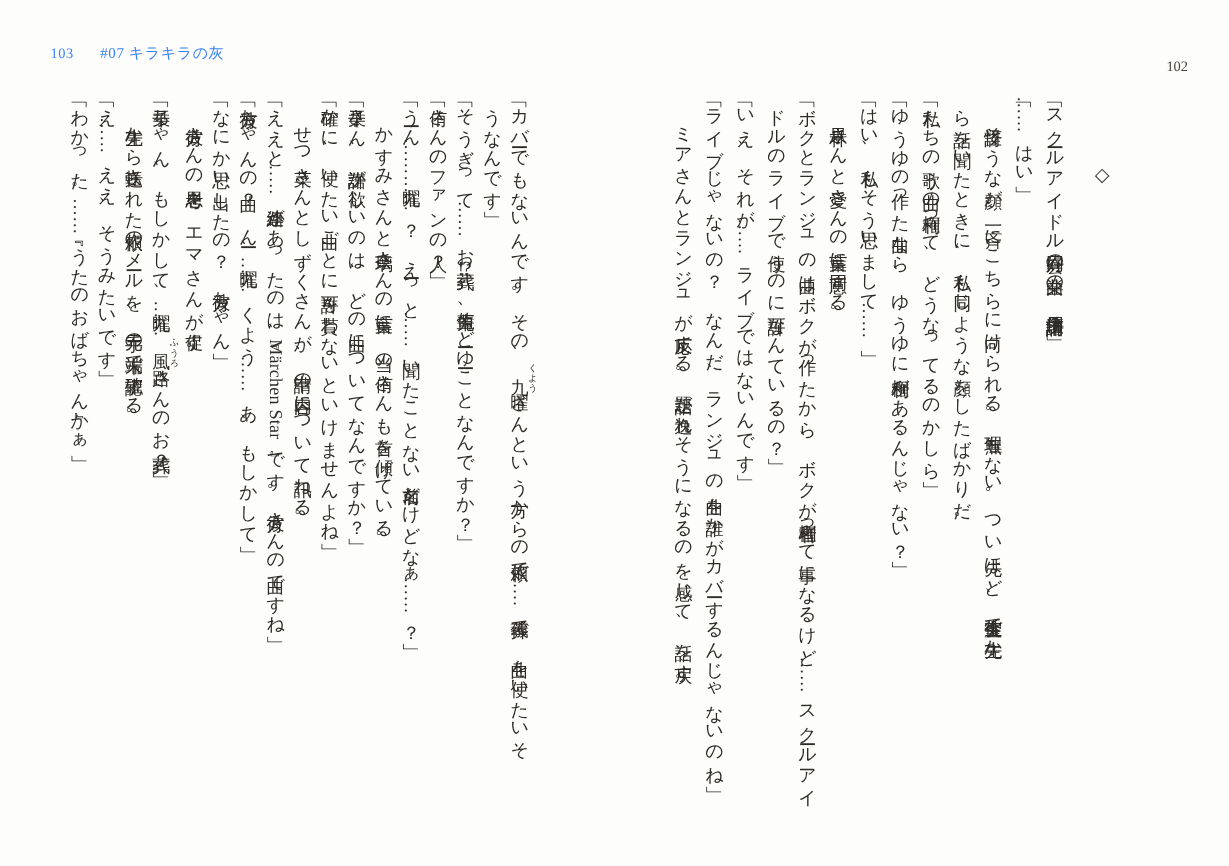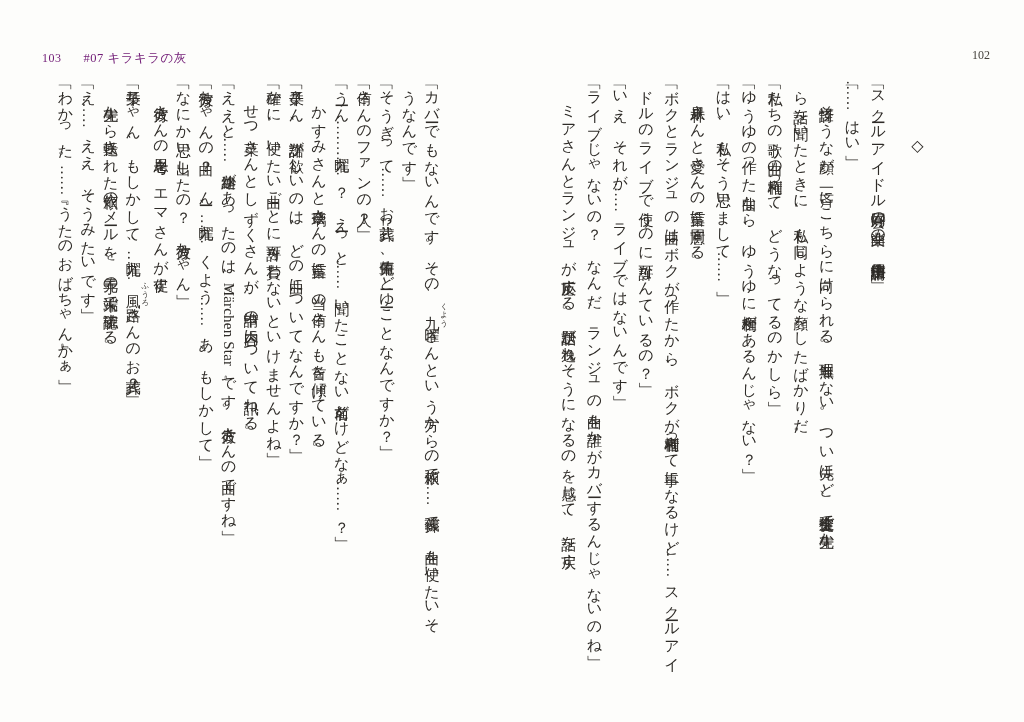--- a/index.html
+++ b/index.html
@@ -11,22 +11,22 @@
   }
   .spread {
     position: relative;
     width: 1024px; height: 722px;
     background: #fdfdfb;
     color: #2e2b27;
     overflow: hidden;
   }
   
   .header-left {
-    position: absolute; top: 50px; left: 42px;
-    font-size: 12.5px; color: #701a75; letter-spacing: 0.5px;
+    position: absolute; top: 36px; left: 42px;
+    font-size: 12.5px; color: #3b82f6; letter-spacing: 0.5px;
     white-space: nowrap;
   }
   .header-left .pagenum { margin-right: 22px; font-size: 12px; }
   .header-right {
     position: absolute; top: 48px; right: 34px;
     font-size: 12px; color: #45423d;
   }
   
   .vtext {
     position: absolute; top: 80px; height: 634px;

